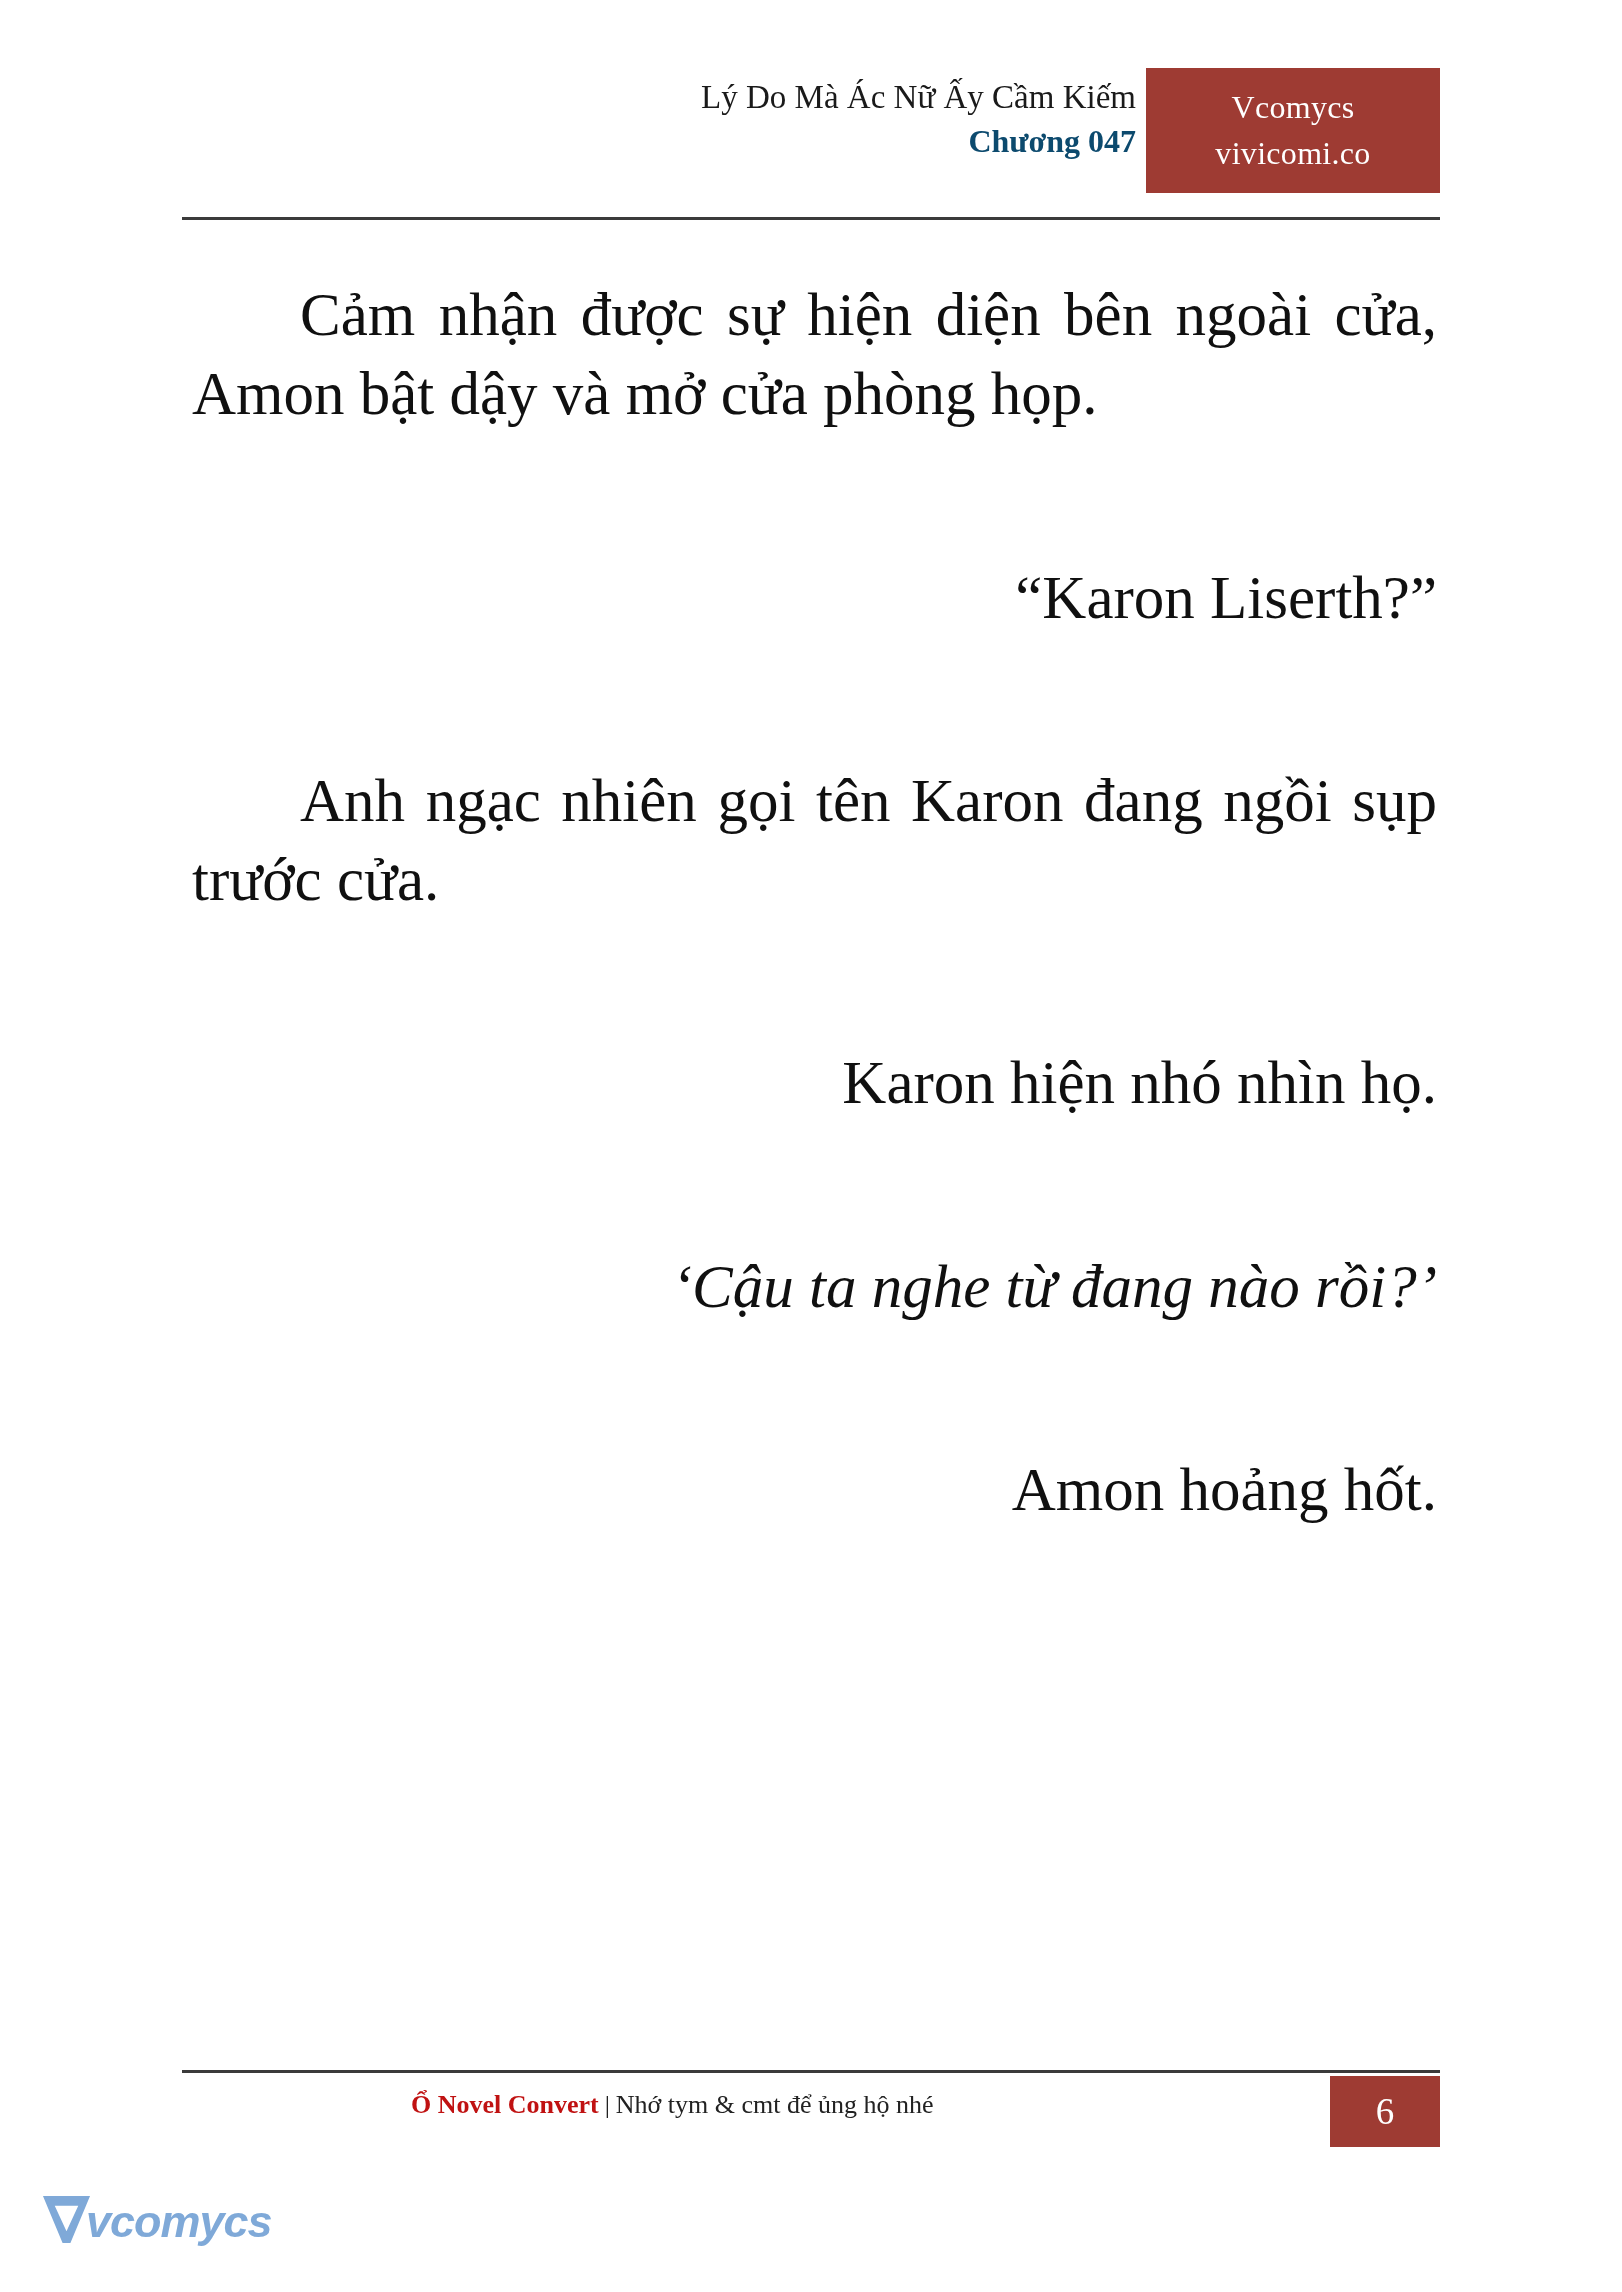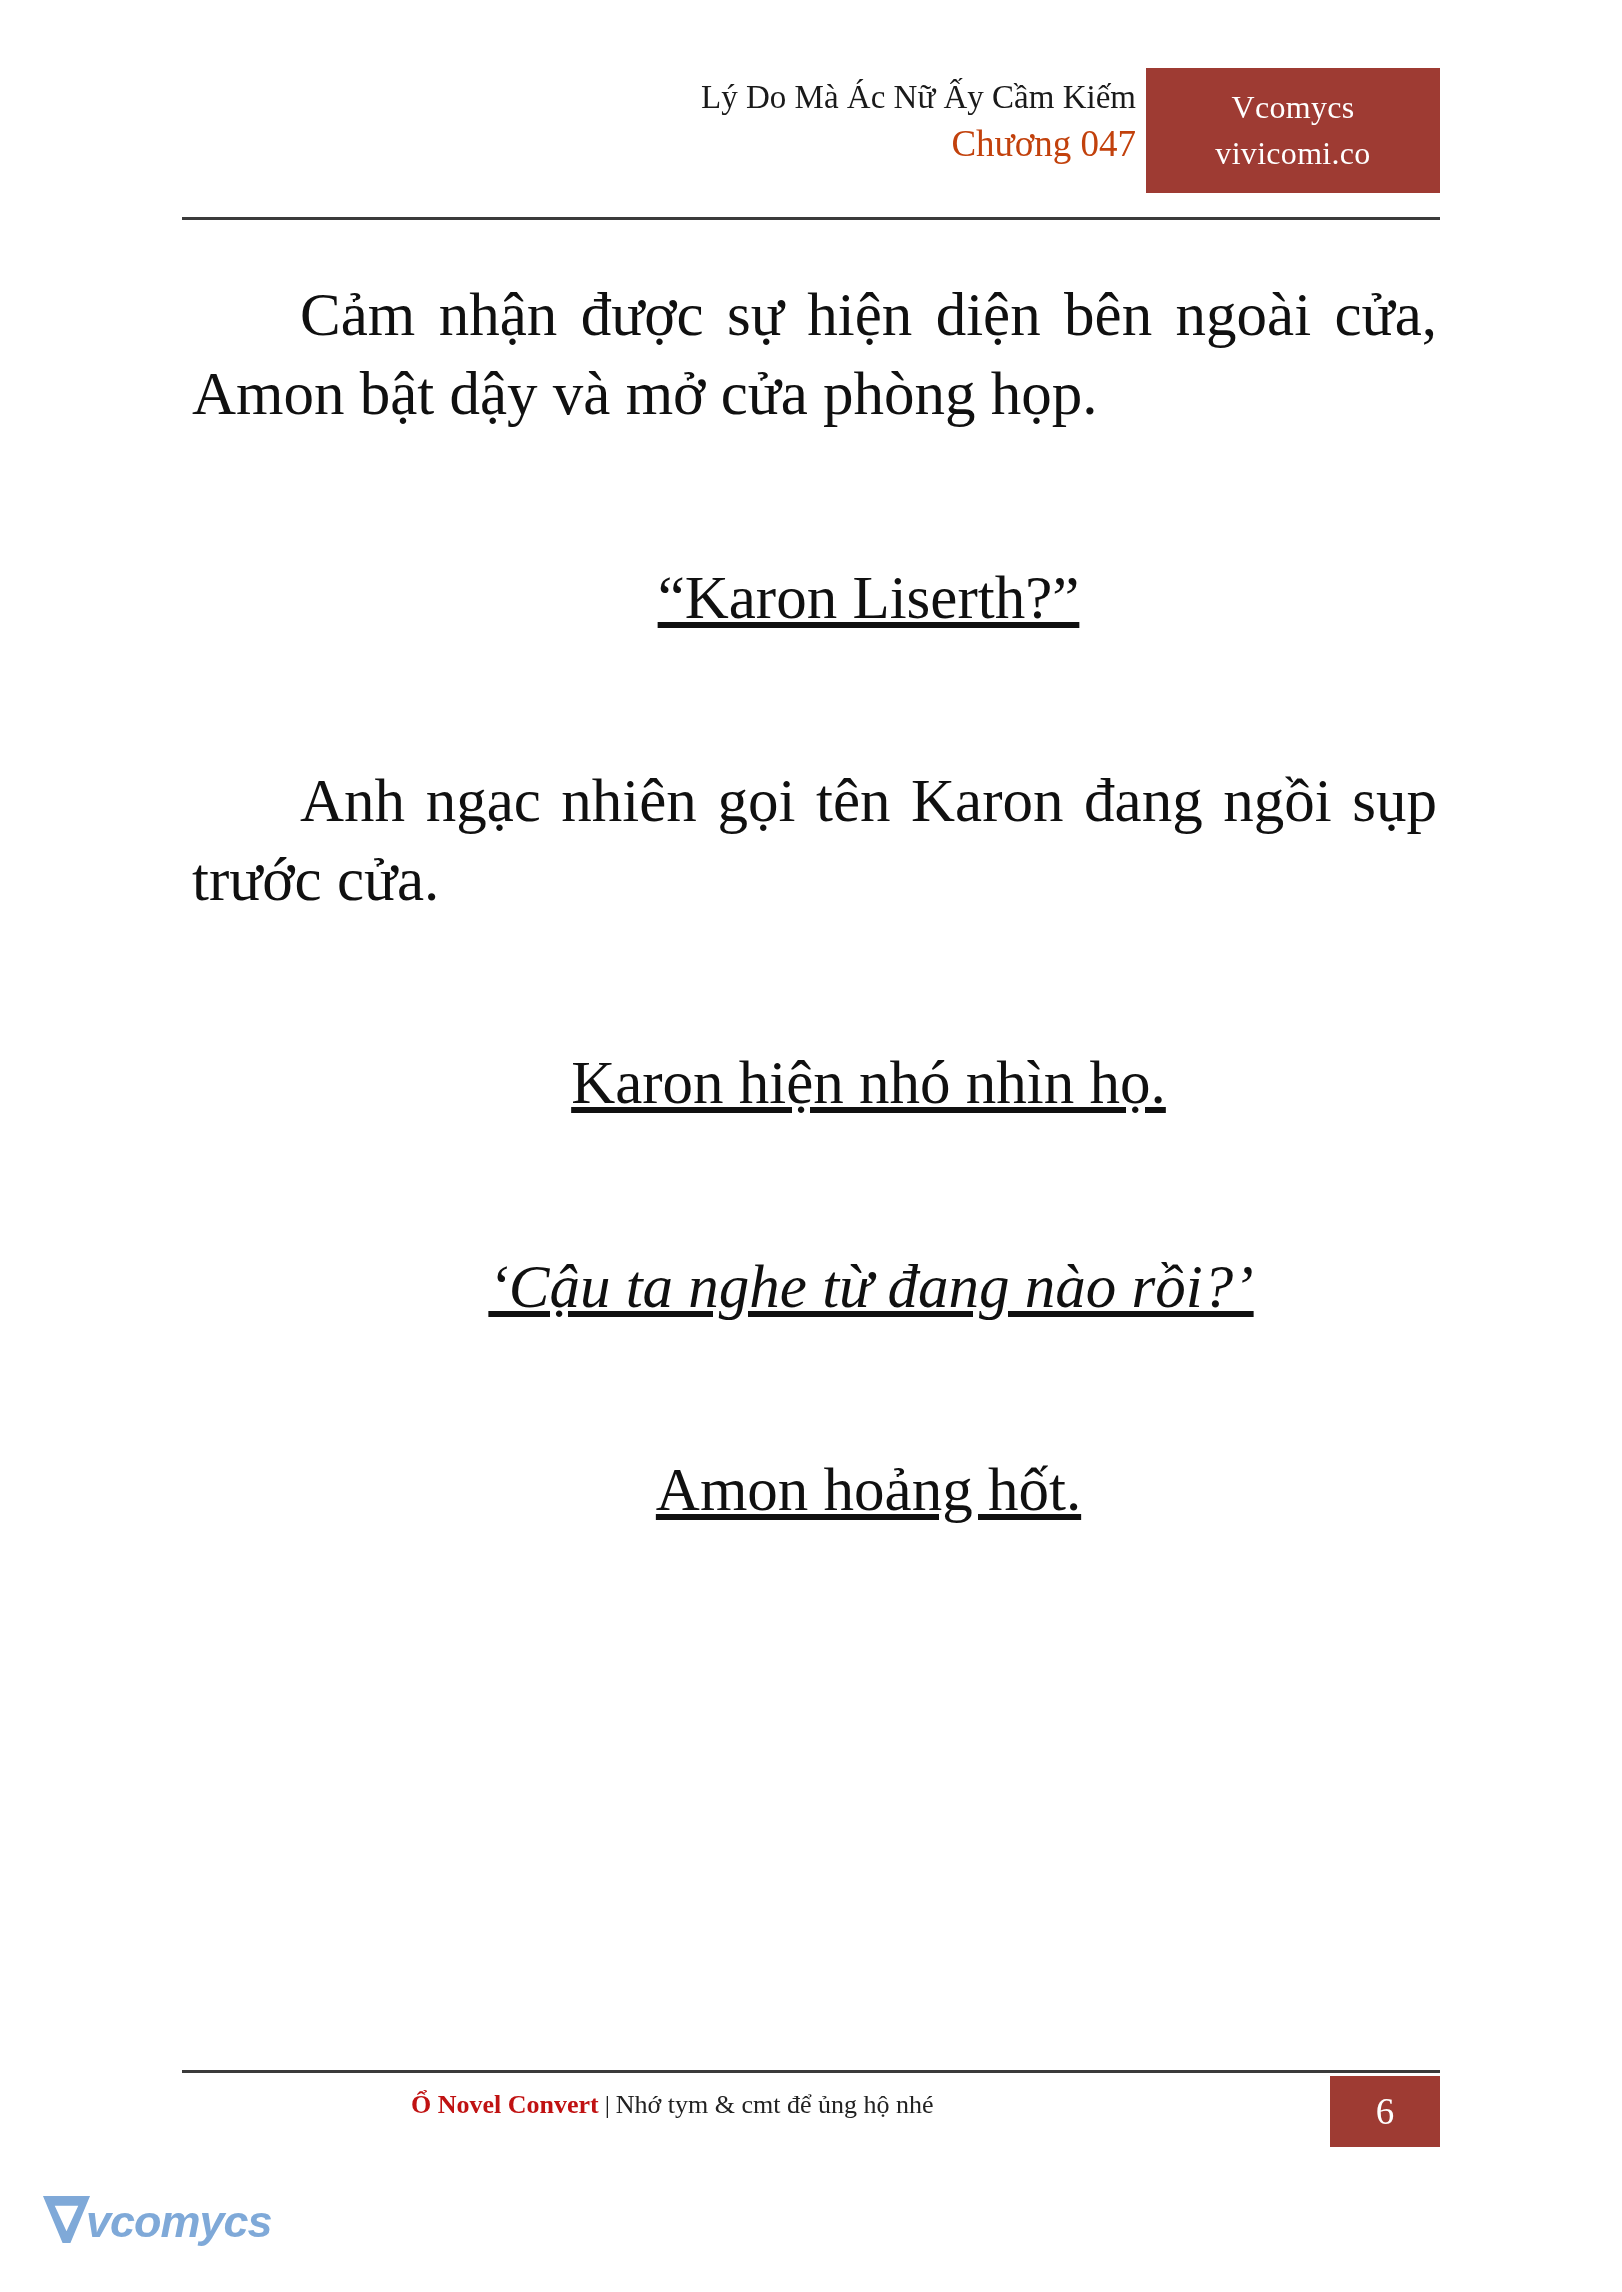--- a/index.html
+++ b/index.html
@@ -40,23 +40,24 @@
     line-height: 1.32;
   }
   .header-title {
     font-family: "Liberation Serif", serif;
     font-size: 33px;
     color: #1a1a1a;
     white-space: nowrap;
   }
   .header-chapter {
     font-family: "Liberation Serif", serif;
-    font-size: 37px;
-    color: #c2410c;
+    font-size: 32px;
+    color: #0c4a6e;
     white-space: nowrap;
+    font-weight: bold;
   }
   .header-badge {
     position: absolute;
     right: 0;
     top: -7.8px;
     width: 294px;
     height: 125px;
     background: #9e3b33;
     display: flex;
     flex-direction: column;
@@ -89,22 +90,21 @@
   .para {
     font-family: "Liberation Serif", serif;
     font-size: 61px;
     line-height: 1.30;
     color: #101010;
     margin: 0 0 65px 0;
     text-align: justify;
     text-indent: 108px;
   }
   .para.no-justify {
-    text-align: center;
-    text-decoration: underline;
+    text-align: right;
   }
   .para.italic {
     font-style: italic;
     text-indent: 113px;
   }
   .spacer-lg { height: 59px; }
 
   
   .footer-rule {
     position: absolute;

